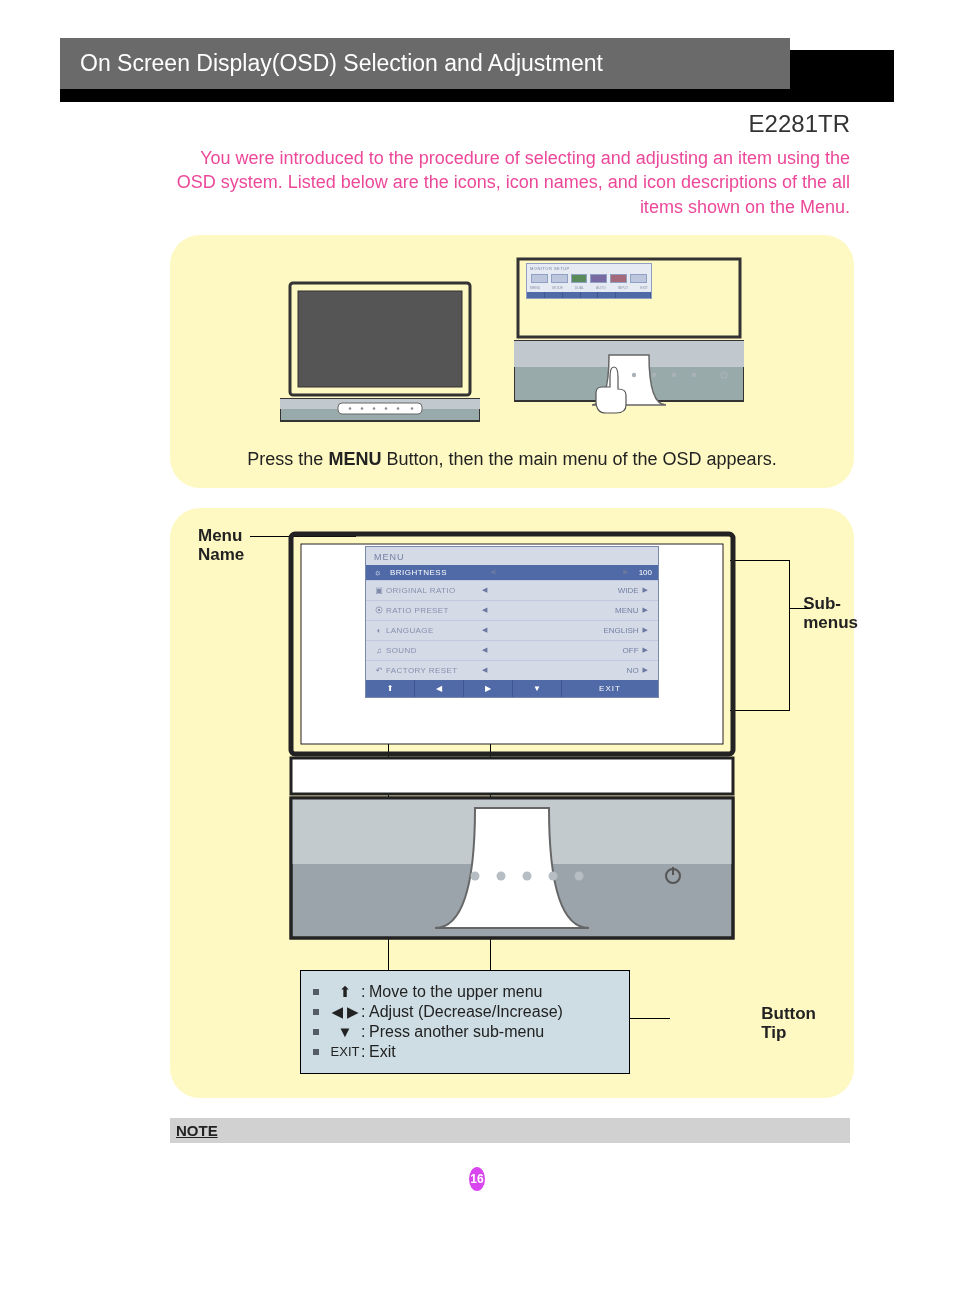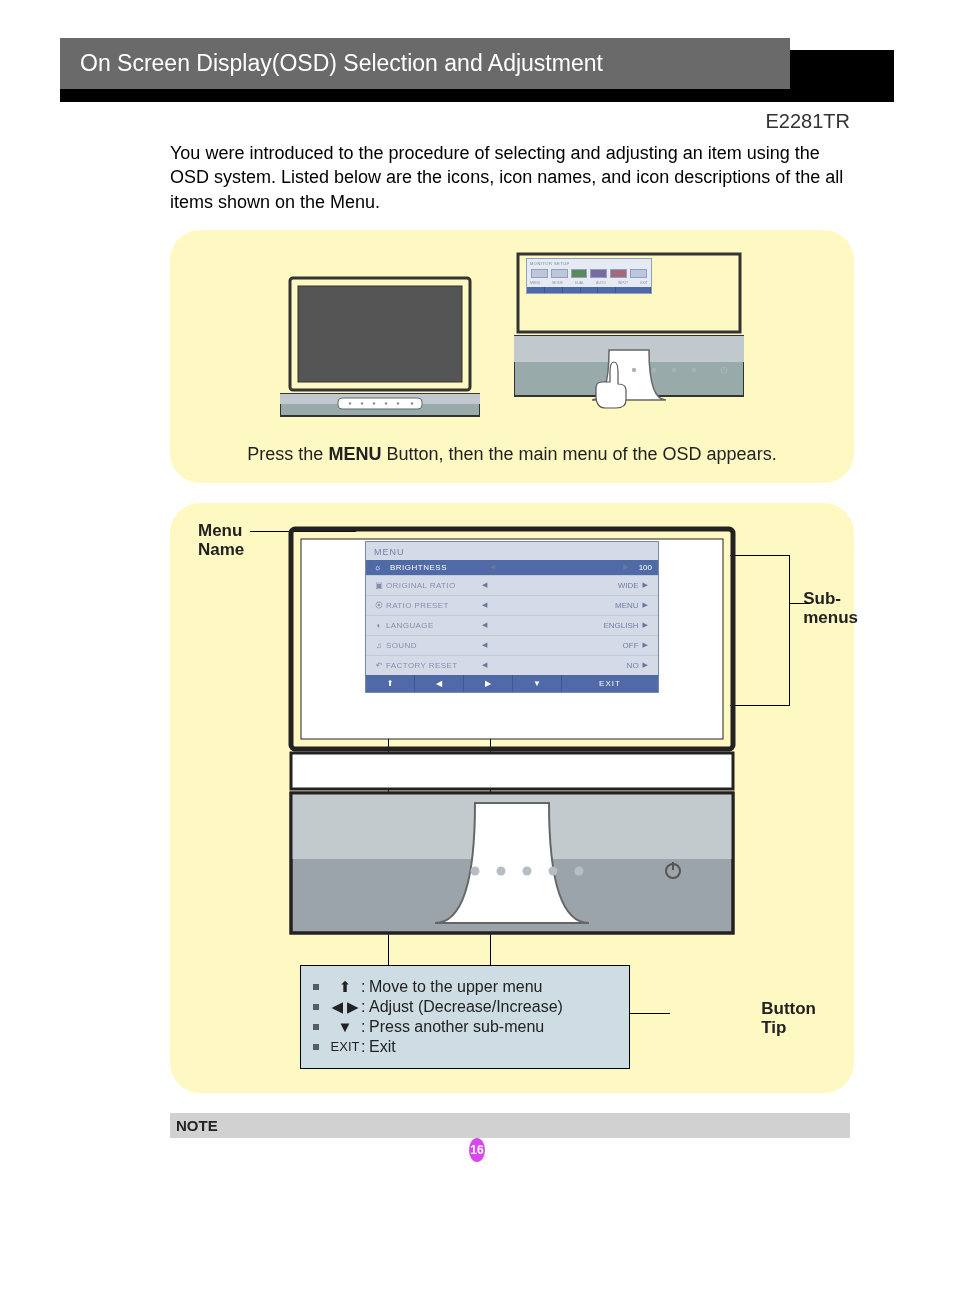--- a/index.html
+++ b/index.html
@@ -4,23 +4,23 @@
 <style>
   * { box-sizing: border-box; margin: 0; padding: 0; }
   body { font-family: Arial, Helvetica, sans-serif; background: #fff; width: 954px; color: #222; }
   .page { width: 954px; padding: 0 60px 30px 60px; position: relative; }
   .crop-marks { position: absolute; top: 0; right: 80px; width: 2px; height: 30px; background: #000; }
   .crop-marks::after { content: ""; position: absolute; top: 15px; left: -15px; width: 30px; height: 2px; background: #000; }
 
   .black-bar { background: #000; height: 52px; margin-top: 50px; position: relative; }
   .title-bar { background: #6a6a6a; color: #fff; font-size: 23px; padding: 12px 20px; width: 730px; position: relative; top: -12px; }
 
-  .model { text-align: right; font-size: 20px; color: #333; margin: 8px 44px 8px 0; }
-
-  .intro { font-size: 18px; color: #000000; margin: 0 44px 16px 110px; line-height: 1.35; }
+  .model { text-align: right; font-size: 24px; color: #333; margin: 8px 44px 8px 0; }
+
+  .intro { font-size: 18px; color: #ec4899; margin: 0 44px 16px 110px; line-height: 1.35; text-align: right; }
 
   .panel { background: #fef9c3; border-radius: 30px; margin: 0 40px 20px 110px; padding: 20px 24px 18px 24px; position: relative; }
 
   
   .twomon { display: flex; justify-content: center; gap: 34px; align-items: flex-end; }
   .mon1, .mon2 { position: relative; }
   .mon-svg { display: block; }
   .press-caption { font-size: 18px; text-align: center; margin-top: 14px; color: #222; }
 
   
@@ -65,26 +65,26 @@
   .osd-row { display: flex; align-items: center; padding: 5px 6px; border-top: 1px solid #c3c9dc; font-size: 8px; color: #8690ad; }
   .osd-icon { width: 14px; text-align: center; color: #7f8baa; }
   .osd-label { flex: 0 0 92px; letter-spacing: 0.4px; }
   .osd-arrow { color: #6a78a0; padding: 0 4px; font-size: 7px; }
   .osd-value { flex: 1; text-align: right; color: #7281a3; }
   .osd-nav { background: #4f6aa7; color: #fff; display: flex; align-items: center; font-size: 8px; }
   .osd-navbtn { flex: 1; text-align: center; padding: 4px 0; border-right: 1px solid #3f5690; }
   .osd-exit { flex: 2; text-align: center; letter-spacing: 1px; }
 
   
-  .note { margin: 0 44px 0 110px; }
+  .note { margin: 0 44px 0 110px; text-decoration: underline; }
   .note-header { background: #d1d1d1; font-weight: bold; font-size: 15px; padding: 4px 6px; }
   .note-body { font-size: 17px; padding: 6px 0 0 4px; display: flex; align-items: flex-start; gap: 8px; }
   .note-bullet { width: 6px; height: 6px; background: #565c66; margin-top: 7px; }
 
-  .page-number { width: 16px; height: 24px; border-radius: 50%; background: #d946ef; color: #fff; font-size: 12px; display: flex; align-items: center; justify-content: center; margin: 0 auto 0 auto; font-weight: bold; }
+  .page-number { width: 16px; height: 24px; border-radius: 50%; background: #d946ef; color: #fff; font-size: 12px; display: flex; align-items: center; justify-content: center; margin: 24px auto 0 auto; font-weight: bold; }
 
   
   .mini-osd { position: absolute; left: 12px; top: 8px; width: 126px; background: #e6eaf3; border: 1px solid #8fa0c4; font-size: 4px; color: #6a78a0; }
   .mini-osd-title { padding: 2px 3px 1px 3px; letter-spacing: 0.5px; color: #7281a3; }
   .mini-osd-row1 { display: flex; gap: 3px; padding: 2px 4px; }
   .chip { flex: 1; height: 9px; background: #bcc7de; border: 0.5px solid #8fa0c4; }
   .chip.colored { background: #5a8a5a; }
   .chip.colored2 { background: #7a6aa2; }
   .chip.colored3 { background: #a56a7a; }
   .mini-osd-row2 { display: flex; padding: 1px 3px 2px 3px; color: #8a93a8; font-size: 3.5px; justify-content: space-between; }

